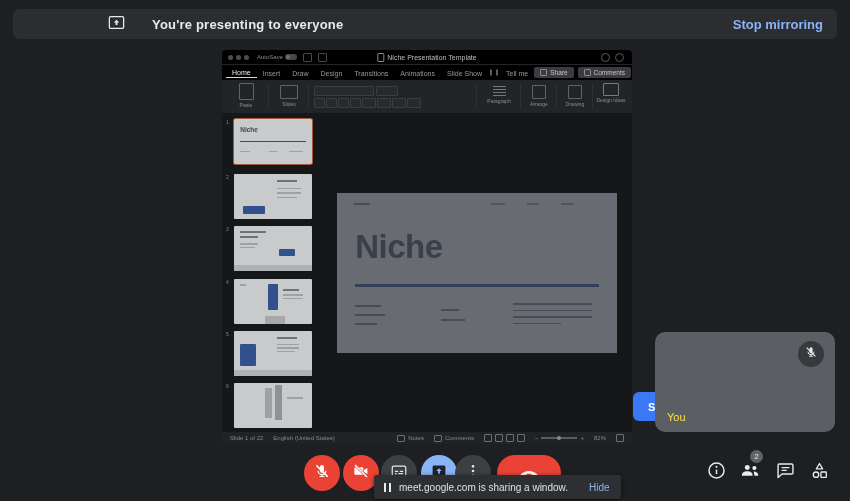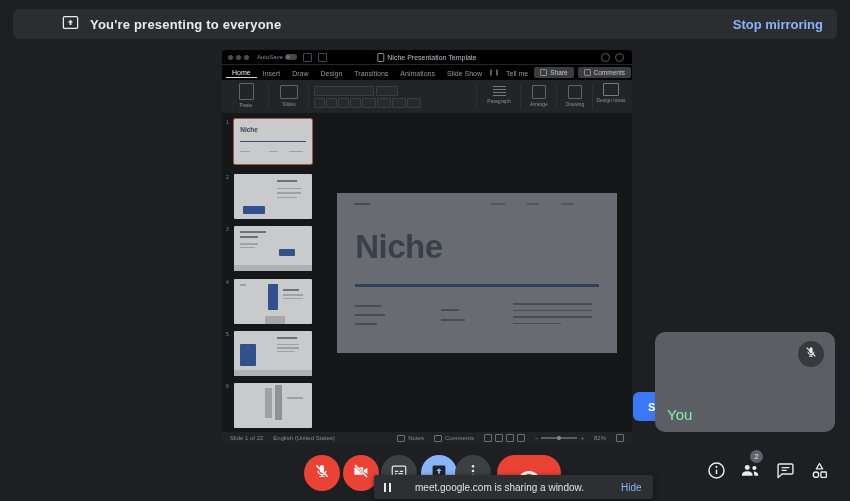--- a/index.html
+++ b/index.html
@@ -1,21 +1,21 @@
 <!DOCTYPE html>
 <html><head>
 <meta charset="utf-8">
 <style>
   html,body{margin:0;padding:0;background:#111;}
   .stage{position:relative;width:850px;height:501px;background:#1e1f22;overflow:hidden;
          font-family:"Liberation Sans",sans-serif;}
 
   
   .banner{position:absolute;left:13px;top:9px;width:824px;height:30px;background:#2b2d30;
-          border-radius:6px;display:flex;align-items:center;padding-left:48px;box-sizing:border-box;}
+          border-radius:6px;display:flex;align-items:center;padding-left:94px;box-sizing:border-box;gap:16px;}
   .banner-text{color:#e8eaed;font-size:13px;font-weight:bold;margin-left:10px;letter-spacing:.2px;}
   .stop-presenting{margin-left:auto;margin-right:14px;color:#8ab4f8;font-size:13px;font-weight:bold;cursor:pointer;}
 
   
   .ppt{position:absolute;left:222px;top:50px;width:410px;height:394px;background:#000000;
        border-radius:4px;z-index:1;}
   .ppt-titlebar{position:relative;height:14px;display:flex;align-items:center;padding:0 6px;gap:3px;
                 border-bottom:1px solid #242527;}
   .tdot{width:5px;height:5px;border-radius:50%;background:#4d4e51;}
   .autosave{display:flex;align-items:center;gap:2px;margin-left:5px;}
@@ -70,38 +70,38 @@
   
   .hint{position:absolute;left:38px;top:389px;width:480px;font-size:12.8px;line-height:17.5px;
         color:#e3e5e8;z-index:5;letter-spacing:.1px;}
 
   .blue-btn{position:absolute;left:633px;top:392px;width:38px;height:29px;background:#3b78f5;
             border-radius:6px;z-index:3;color:#fff;font-size:11px;font-weight:bold;
             display:flex;align-items:center;padding-left:15px;box-sizing:border-box;cursor:pointer;}
 
   .you-tile{position:absolute;left:655px;top:332px;width:180px;height:100px;background:#5b5f63;
             border-radius:10px;z-index:4;}
-  .you-label{position:absolute;left:12px;bottom:9px;color:#86efac;font-size:15px;}
+  .you-label{position:absolute;left:12px;bottom:9px;color:#fde047;font-size:11px;}
   .tile-mic{position:absolute;right:11px;top:9px;width:26px;height:26px;border-radius:50%;
             background:rgba(32,33,36,.6);display:flex;align-items:center;justify-content:center;}
 
   .ctl{position:absolute;top:455px;width:36px;height:36px;border-radius:50%;display:flex;
        align-items:center;justify-content:center;z-index:2;cursor:pointer;}
   .ctl.red{background:#ea4335;}
   .ctl.dark{background:#3c4043;}
   .ctl.blue{background:#8ab4f8;}
   .ctl.pill{width:52px;border-radius:18px;}
 
   .panel-btn{position:absolute;top:461px;width:22px;height:22px;display:flex;align-items:center;
              justify-content:center;z-index:2;cursor:pointer;}
   .badge{position:absolute;left:750px;top:450px;width:13px;height:13px;border-radius:50%;background:#5f6368;
          color:#e8eaed;font-size:8px;display:flex;align-items:center;justify-content:center;z-index:3;}
 
   .toast{position:absolute;left:374px;top:475px;height:24px;background:#2e2f33;border-radius:3px;
-         display:flex;align-items:center;z-index:6;box-shadow:0 1px 5px rgba(0,0,0,.5);gap:16px;}
+         display:flex;align-items:center;z-index:6;box-shadow:0 1px 5px rgba(0,0,0,.5);}
   .pause{display:flex;gap:3px;margin-left:10px;}
   .pause i{width:2px;height:9px;background:#e8eaed;}
   .toast-text{font-size:10px;color:#dfe2e6;margin:0 10px 0 8px;white-space:nowrap;}
   .toast-stop{height:24px;display:flex;align-items:center;padding:0 10px;background:#404347;
               color:#bdc1c6;font-size:10px;cursor:pointer;white-space:nowrap;}
   .toast-hide{color:#8ab4f8;font-size:10px;margin:0 11px;cursor:pointer;}
 </style>
 </head>
 <body>
 

